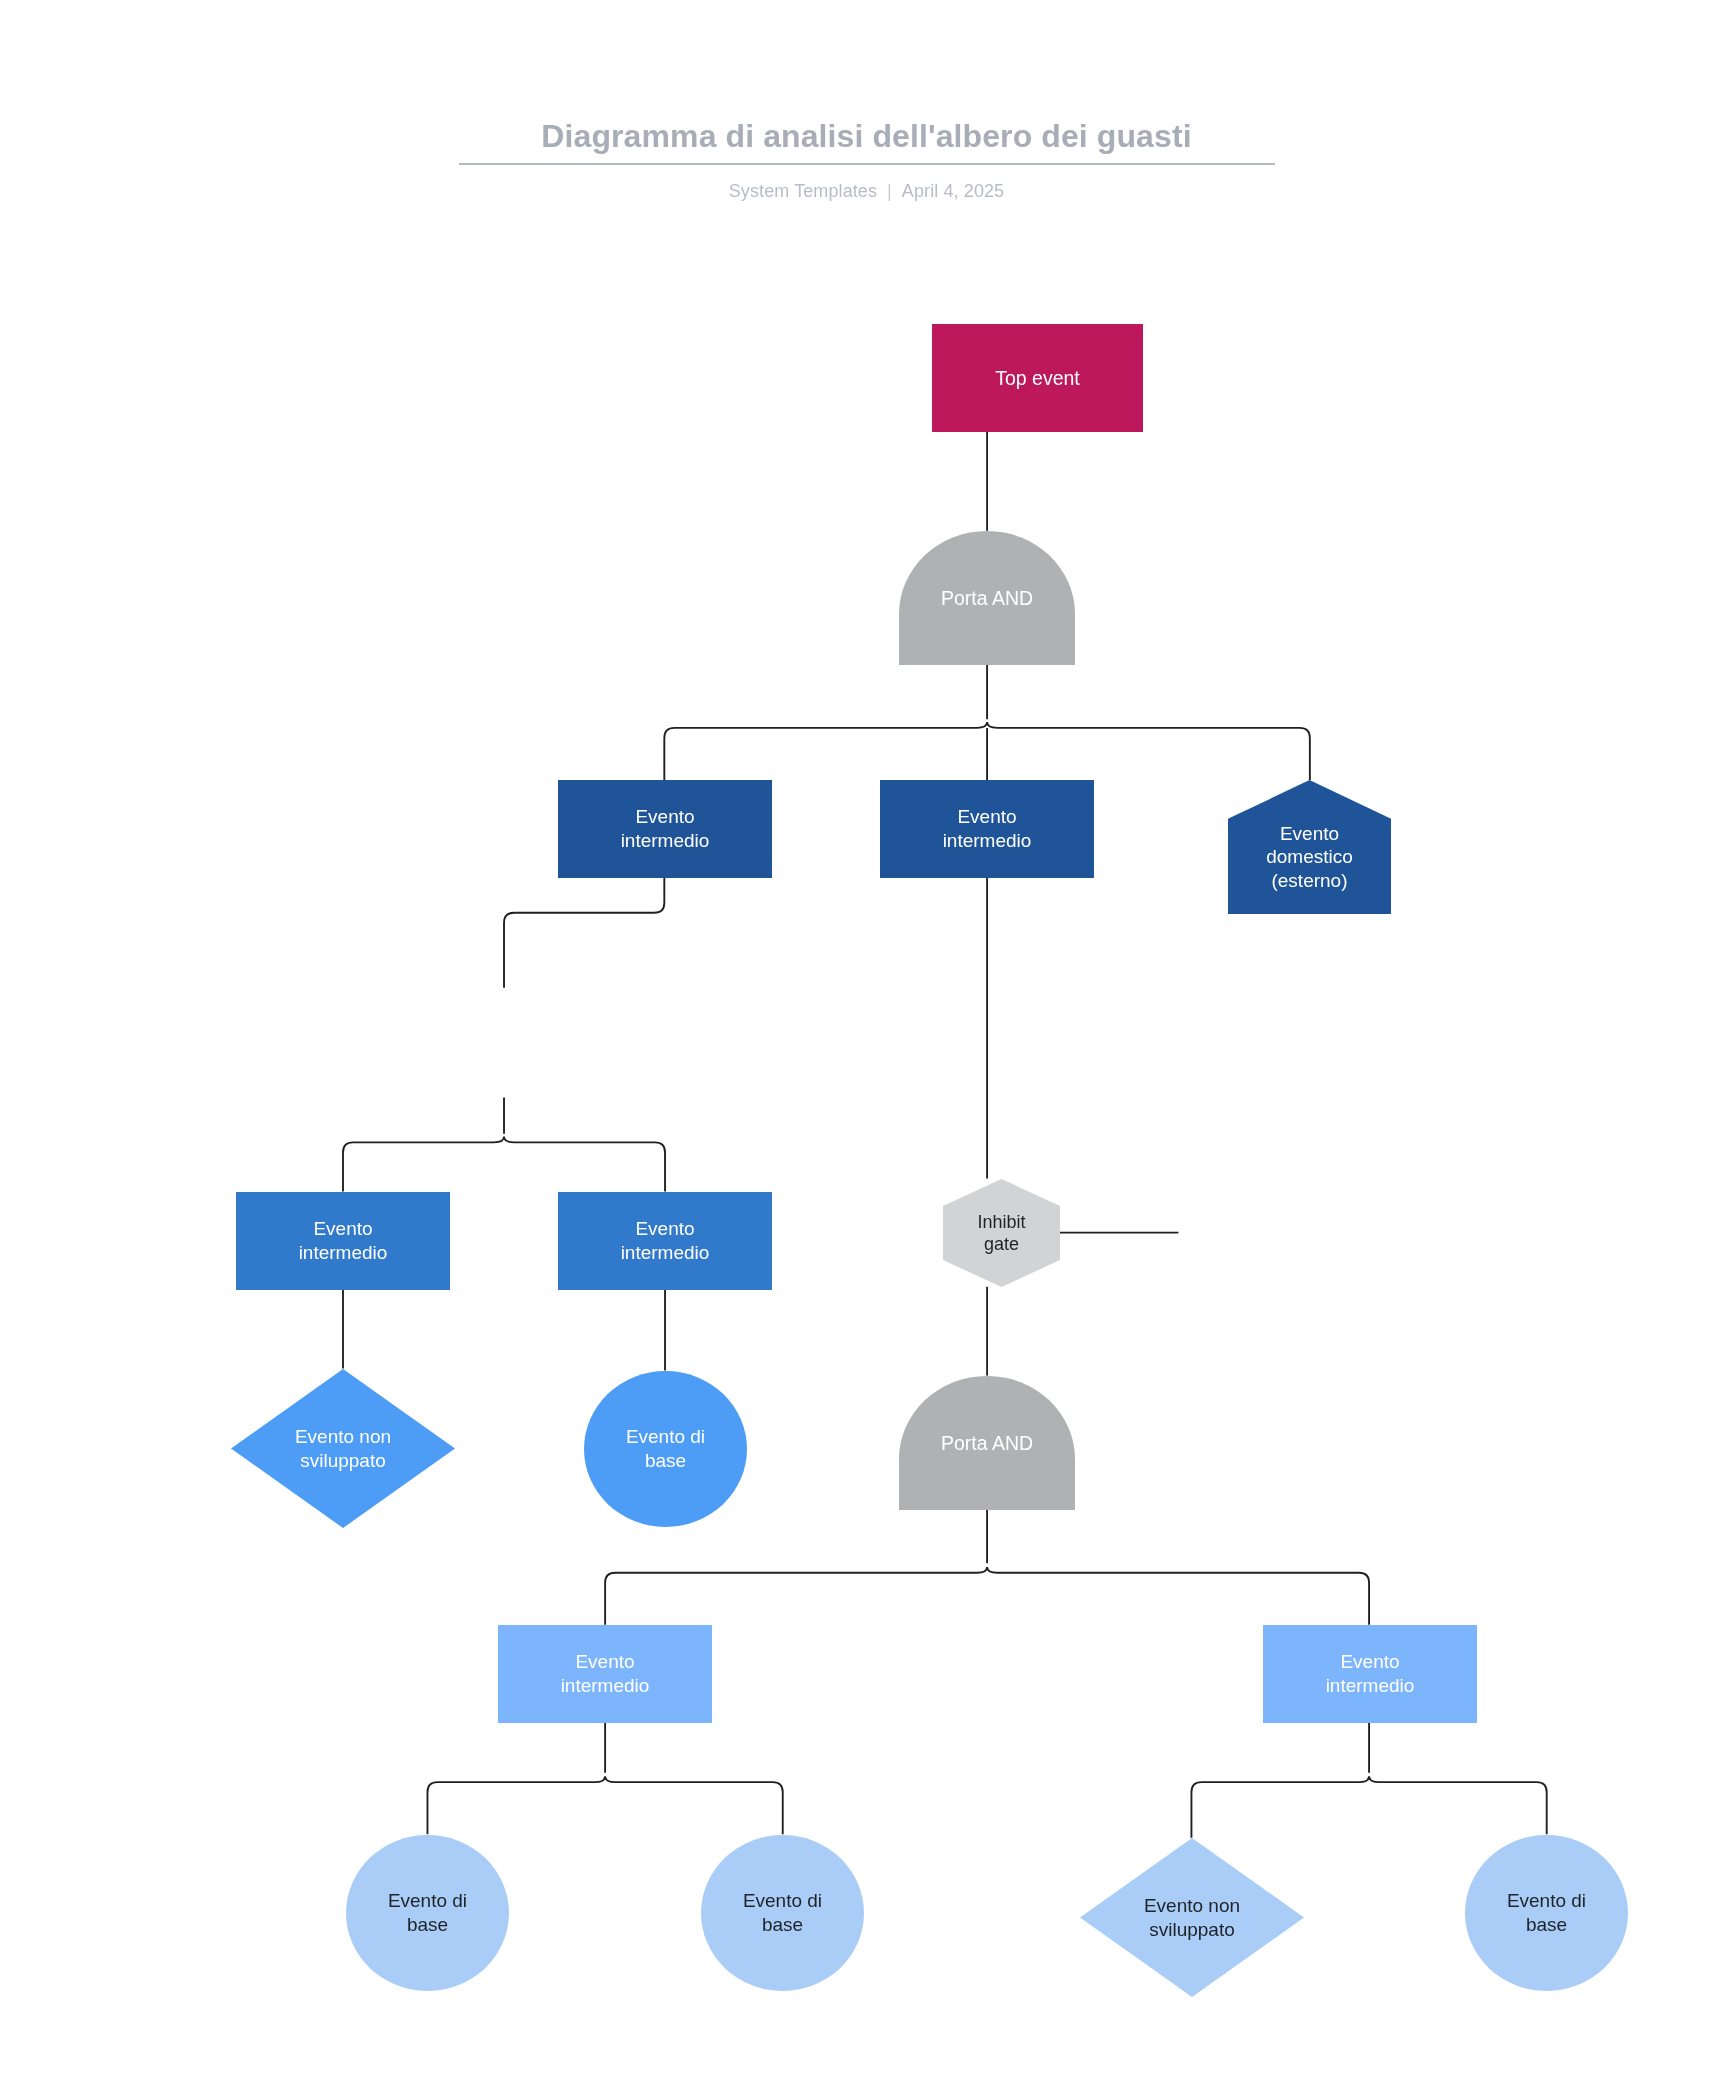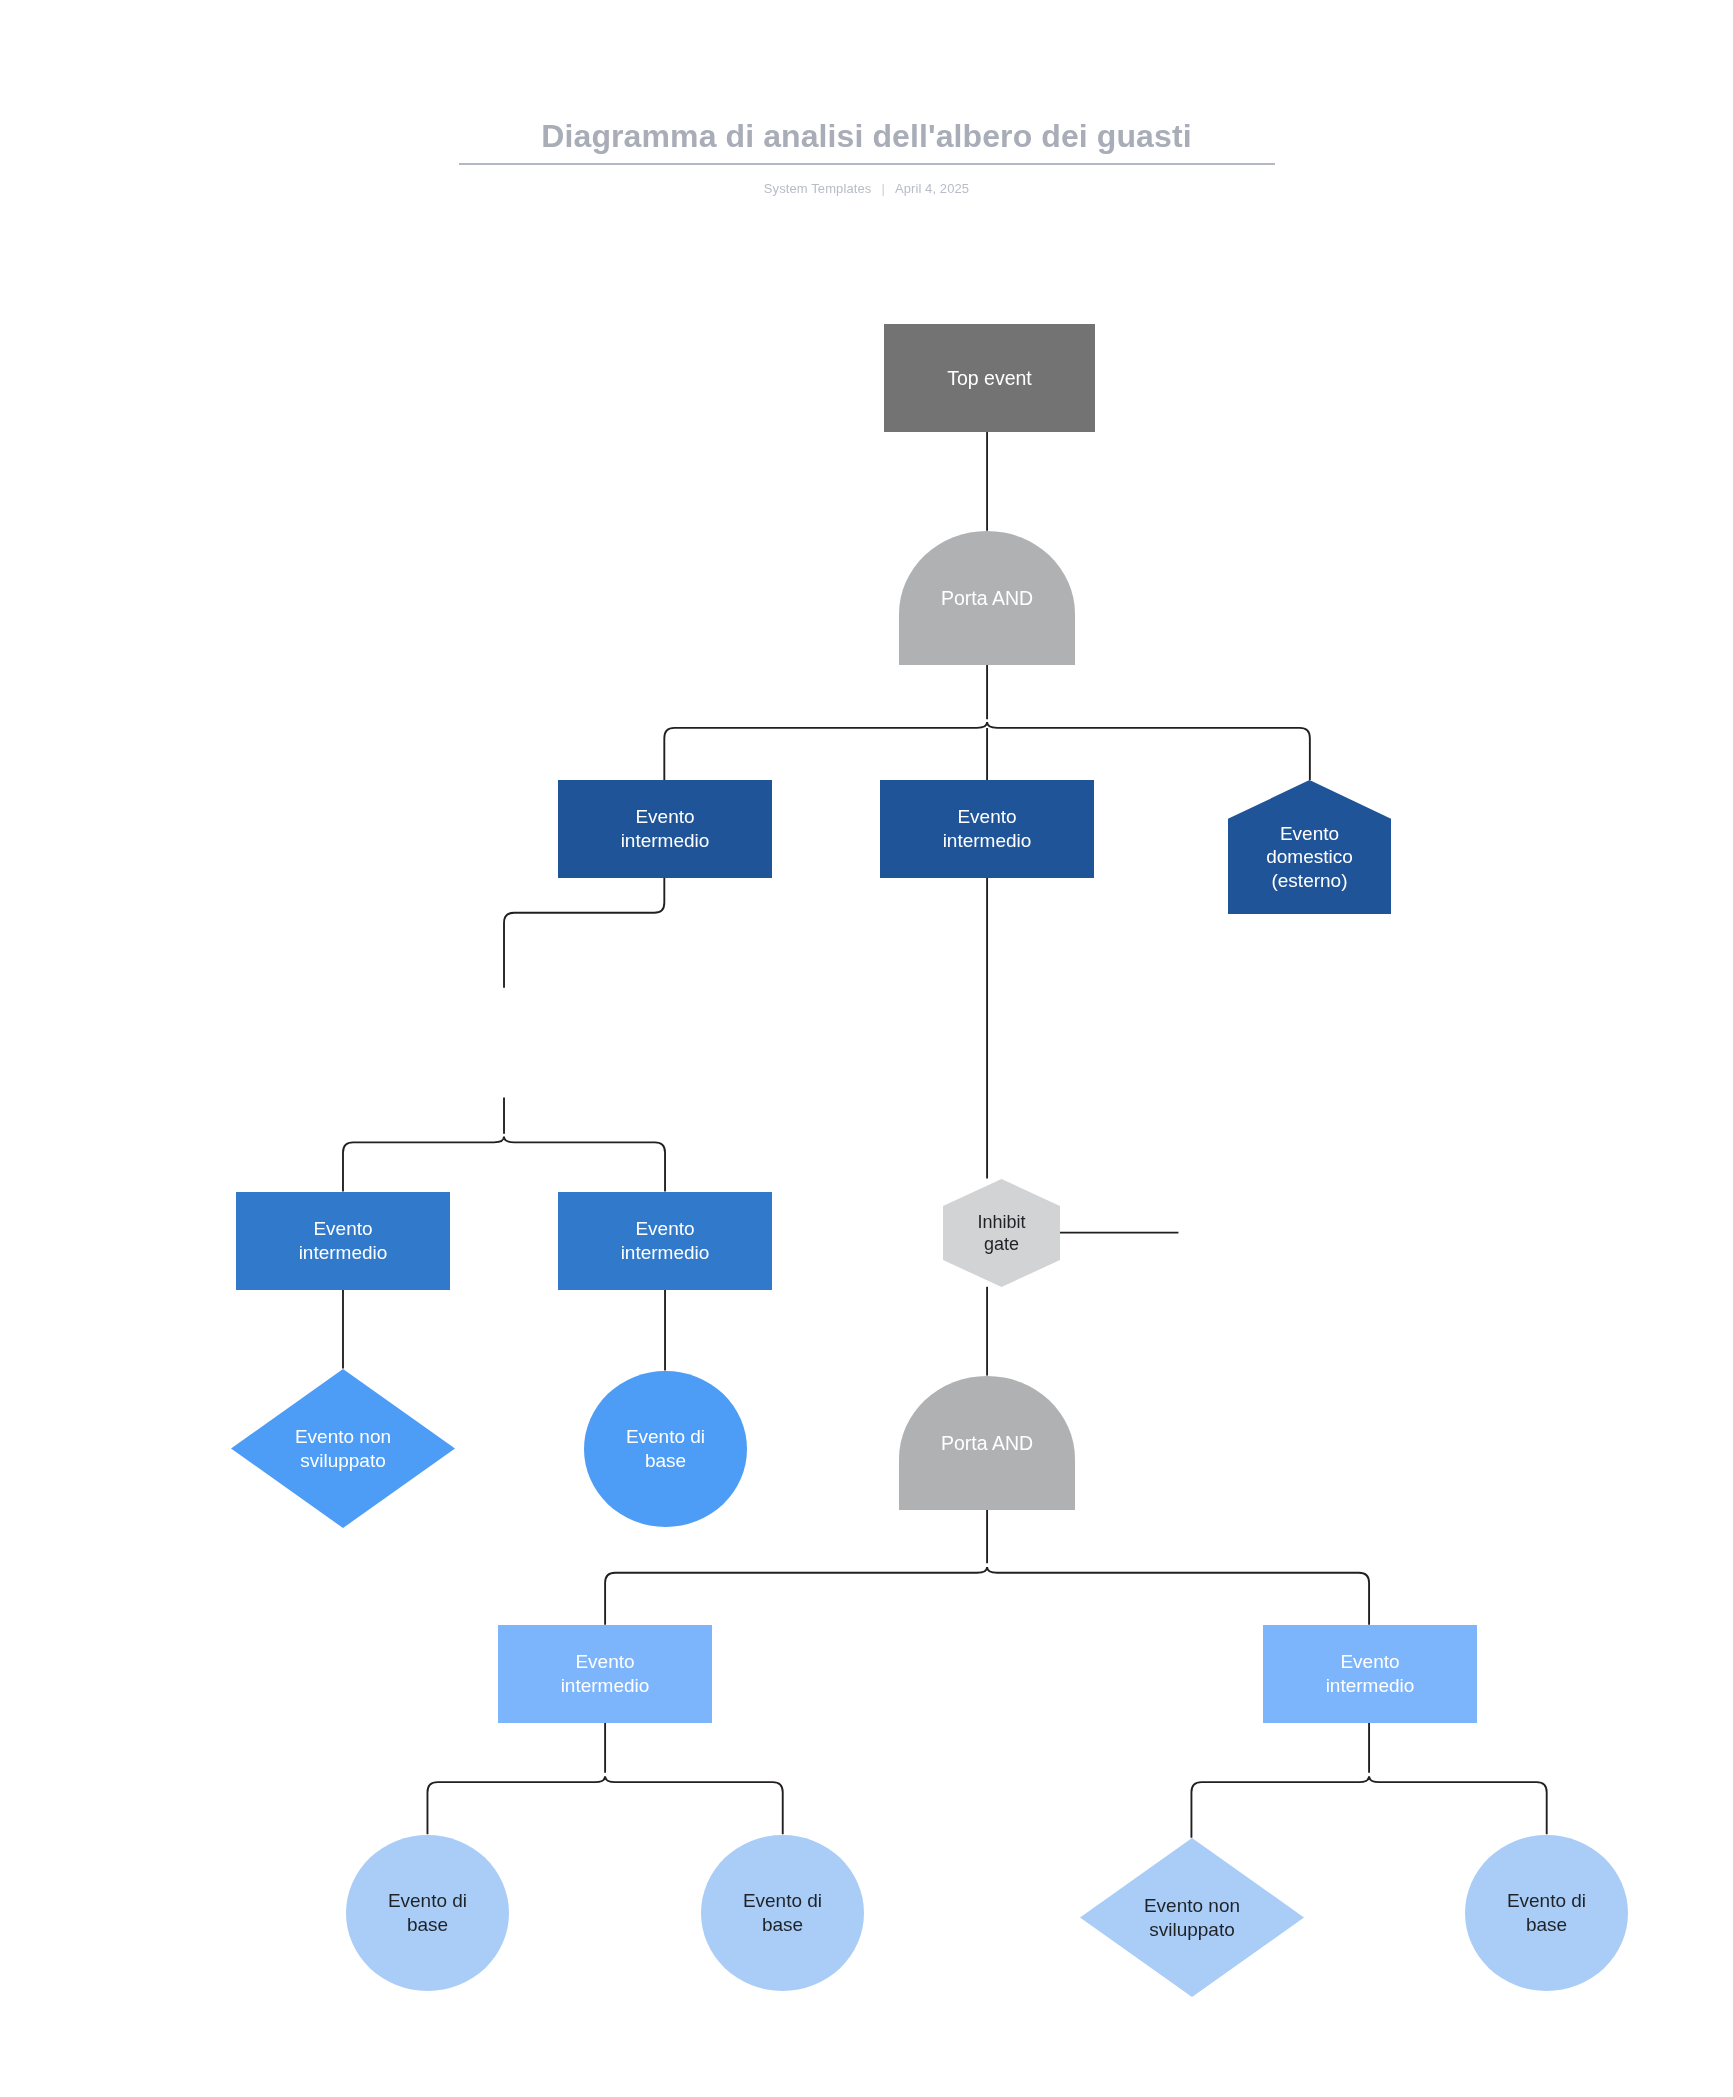--- a/index.html
+++ b/index.html
@@ -38,21 +38,21 @@
     line-height: 1.25;
   }
   .title-rule {
     width: 816px;
     height: 2.2px;
     background: #b3b8c2;
     margin: 7.2px auto 0 auto;
   }
   .doc-subtitle {
     margin-top: 16px;
-    font-size: 13px;
+    font-size: 18px;
     color: #b7bcc7;
     letter-spacing: 0.1px;
   }
   .subtitle-sep {
     display: inline-block;
     margin: 0 10px;
     color: #c9ced8;
   }
 
   
@@ -195,21 +195,21 @@
 
     <path d="
        M 1896 2385 L 1896 2455
        M 1650 2545 L 1650 2482 Q 1650 2468 1664 2468 L 1882 2468
        Q 1896 2468 1896 2460 Q 1896 2468 1910 2468 L 2128 2468
        Q 2142 2468 2142 2482 L 2142 2540"></path>
   </svg>
 
   <div id="shapes">
 
-    <div class="node rect" style="left:884px; top:324px; width:211px; height:108px; background:#737373; font-size:19.5px;">
+    <div class="node rect" style="left:932px; top:324px; width:211px; height:108px; background:#be185d; font-size:19.5px;">
       <span class="lbl txt-white">Top event</span>
     </div>
 
     <div class="node andgate" style="left:899px; top:531px; width:176px; height:134px; font-size:19.5px;">
       <span class="shape-bg" style="background:#b0b1b3;"></span>
       <span class="lbl txt-white">Porta AND</span>
     </div>
 
     <div class="node rect" style="left:558px; top:780px; width:214px; height:98px; background:#1f5499; font-size:19px;">
       <span class="lbl txt-white">Evento

